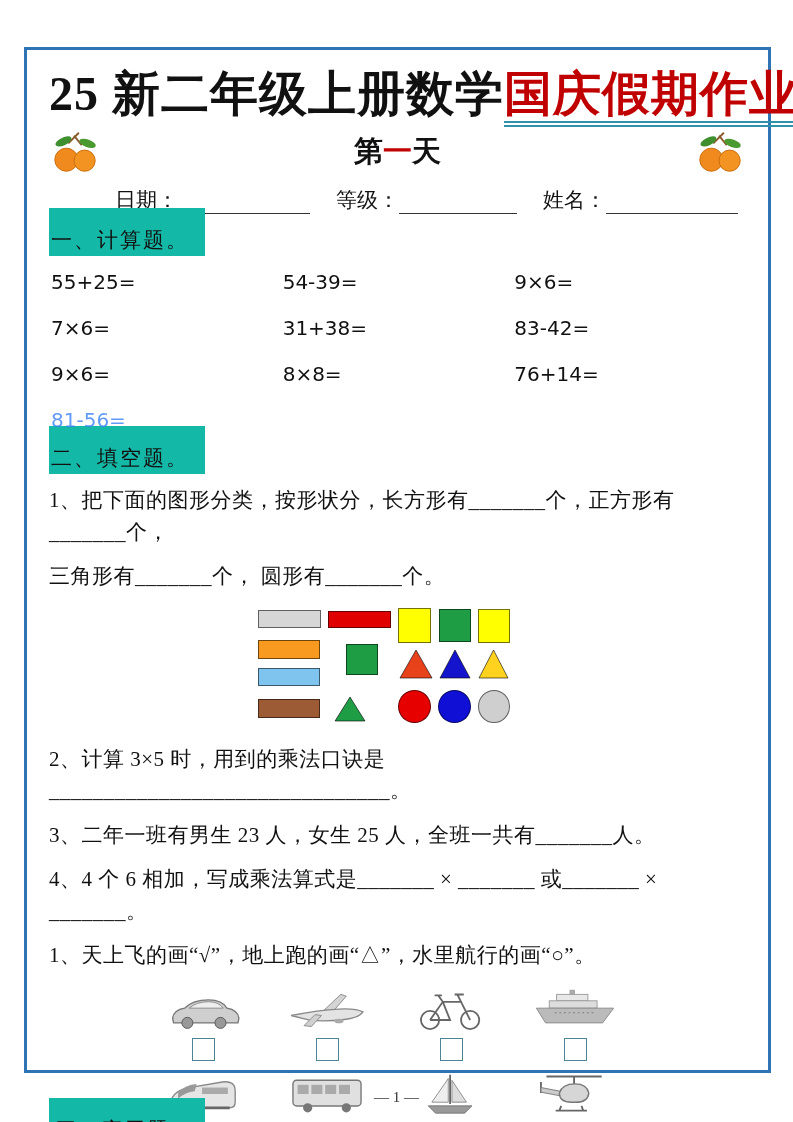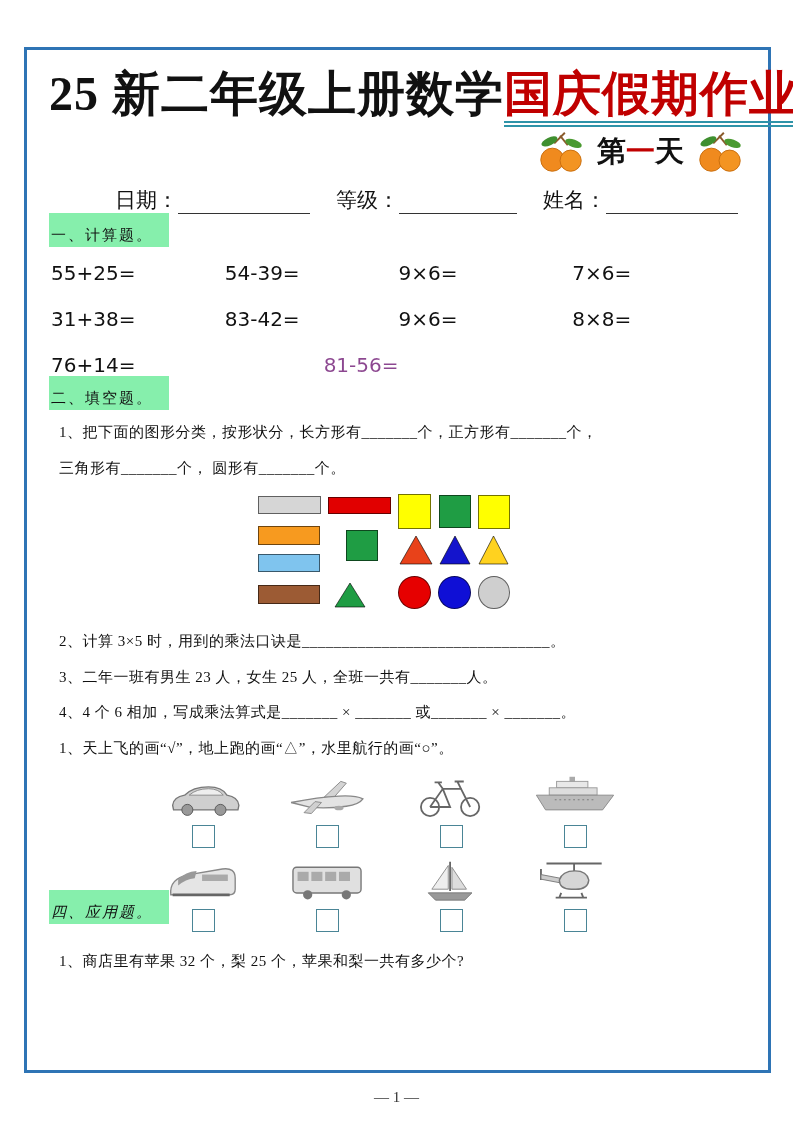--- a/index.html
+++ b/index.html
@@ -16,50 +16,50 @@
   .title{
     text-align:center;font-size:48px;font-weight:bold;
     margin:4px 0 2px 0;letter-spacing:1px;white-space:nowrap;
   }
   .title .red-ul{
     color:#C00000;
     border-bottom:6px double #2E93A8;
     padding-bottom:1px;
   }
   .day-line{
-    display:flex;justify-content:flex-end;align-items:center;gap:10px;
+    display:flex;justify-content:space-between;align-items:center;gap:10px;
     font-size:29px;font-weight:bold;margin:4px 0 2px 0;
   }
   .day-line .red{color:#C00000;}
   .fruit{width:52px;height:44px;}
   
   .fields{
     display:flex;gap:26px;margin:12px 0 6px 66px;font-size:21px;font-family:Liberation Serif, serif;
   }
   .fields .fld{white-space:nowrap;}
   .wline{
     display:inline-block;width:132px;height:20px;
     border-bottom:1.5px solid #333;vertical-align:bottom;
   }
   
   .sec{margin:12px 0 10px 0;}
   .sec .hl{
-    background:#86efac;font-size:15px;font-weight:500;
-    padding:14px 16px 4px 2px;letter-spacing:2px;
+    background:#14b8a6;font-size:21px;font-weight:500;
+    padding:20px 16px 4px 2px;letter-spacing:2px;
   }
   
   .calc-grid{
-    display:grid;grid-template-columns:repeat(4,1fr);
+    display:grid;grid-template-columns:repeat(3,1fr);
     row-gap:22px;margin:16px 0 6px 2px;
     font-family:"DejaVu Sans", sans-serif;font-size:20px;
   }
   .calc-grid .cp{white-space:nowrap;}
-  .calc-grid .cp:nth-child(10){color:#701a75;opacity:.8;text-align:right;}
-  
-  .q{font-size:15px;margin:13px 10px;letter-spacing:.5px;line-height:1.5;}
+  .calc-grid .cp:nth-child(10){color:#3b82f6;opacity:.8;}
+  
+  .q{font-size:21px;margin:13px 0;letter-spacing:.5px;line-height:1.5;}
   
   .shapes-box{
     position:relative;width:260px;height:124px;margin:6px 0 14px 205px;
   }
   .shape{position:absolute;box-sizing:border-box;}
   .shape.fill{border:1px solid rgba(0,0,0,.55);}
   .shape.circle{border-radius:50%;}
   .shape svg{display:block;}
   
   .veh-grid{

